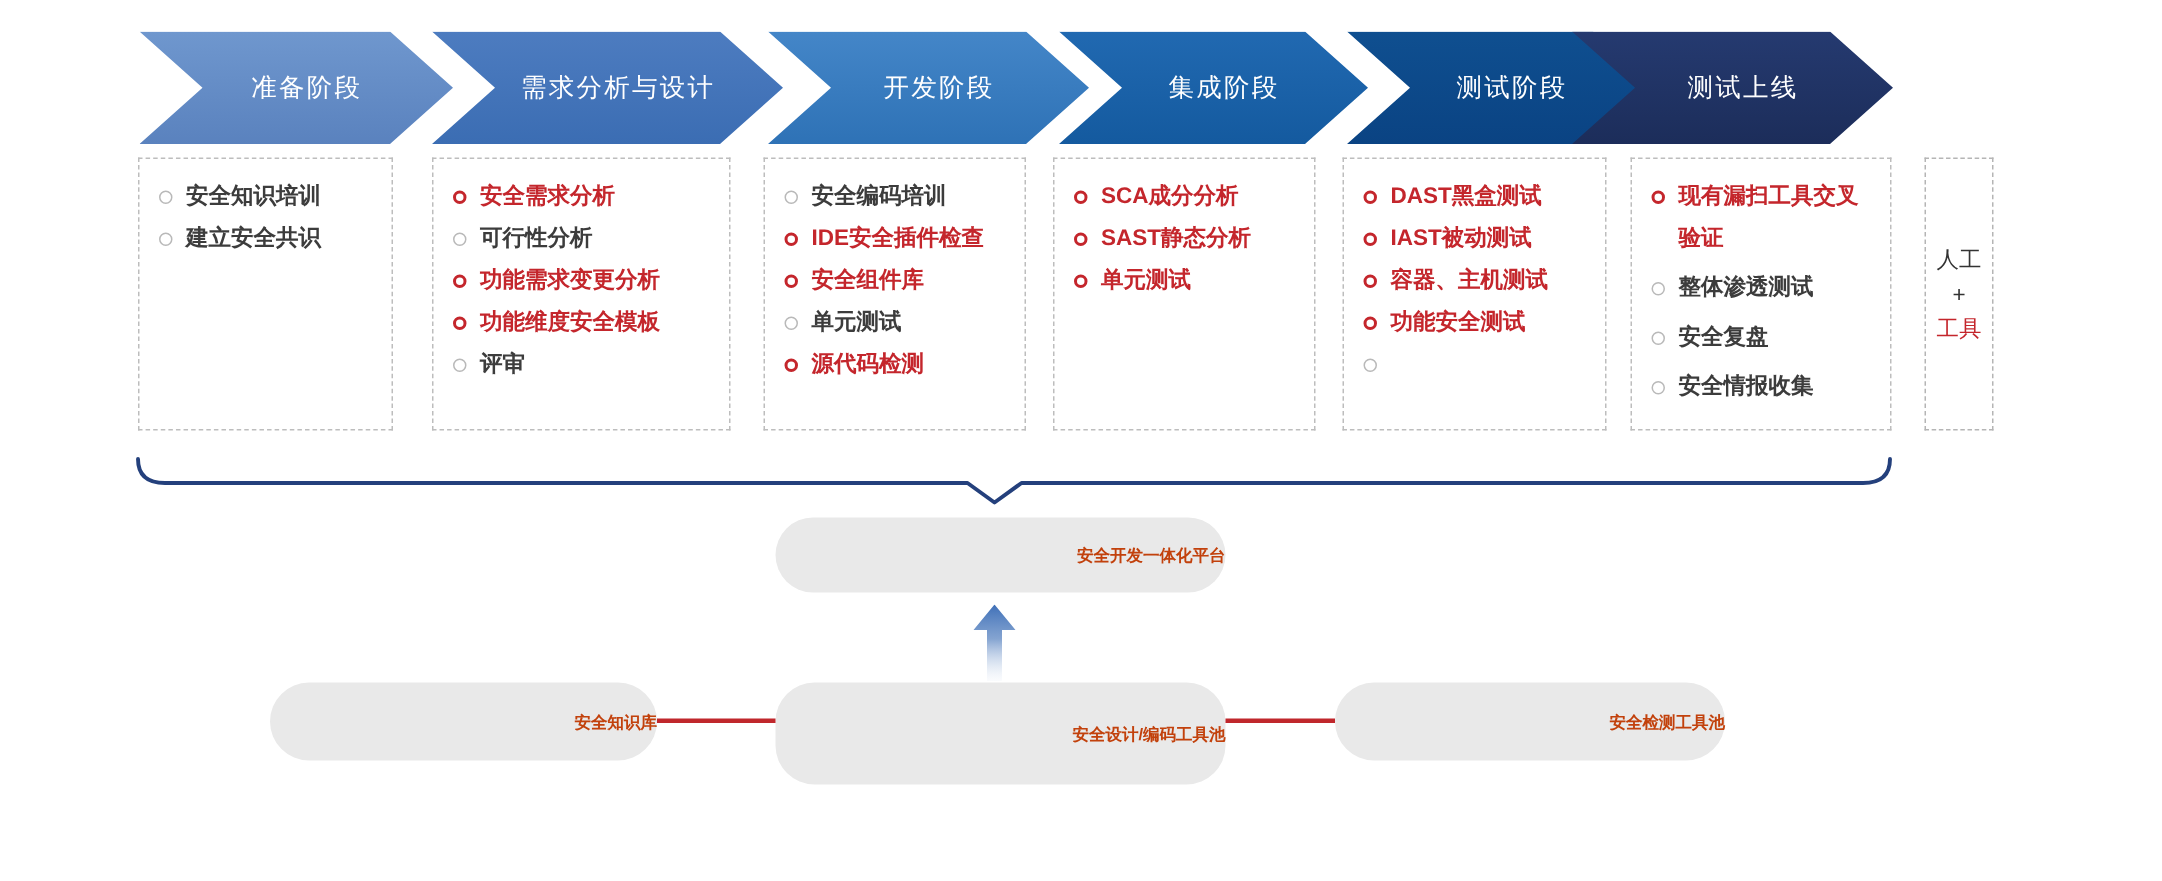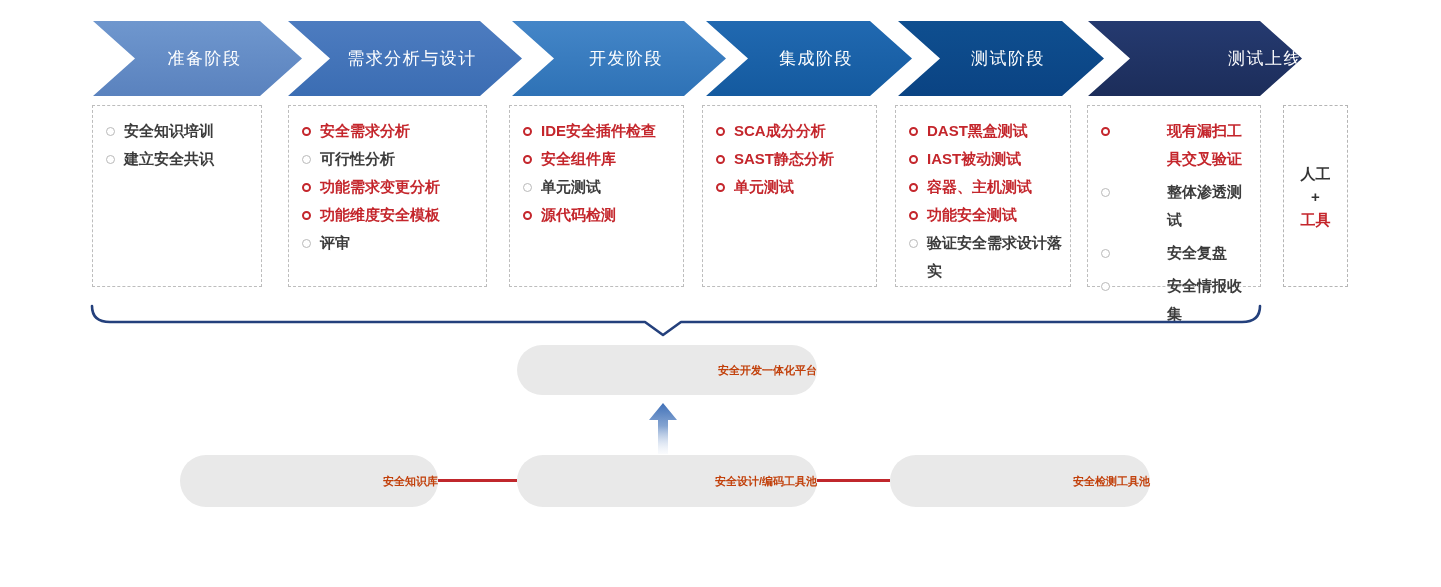--- a/index.html
+++ b/index.html
@@ -10,52 +10,52 @@
   
   .arrow{position:absolute;top:21px;height:75px;display:flex;align-items:center;justify-content:center;
          color:#ffffff;font-size:17px;font-weight:400;letter-spacing:1.5px;
          clip-path:polygon(0 0, calc(100% - 42px) 0, 100% 50%, calc(100% - 42px) 100%, 0 100%, 42px 50%);
          padding-left:14px;box-sizing:border-box;}
   .a1{left:93px;width:209px;}
   .a2{left:288px;width:234px;}
   .a3{left:512px;width:214px;}
   .a4{left:706px;width:206px;}
   .a5{left:898px;width:206px;}
-  .a6{left:1088px;width:214px;justify-content:flex-end;}
+  .a6{left:1048px;width:214px;}
 
   
   .pbox{position:absolute;top:105px;height:182px;border:1px dashed #bdbdbd;box-sizing:border-box;
         padding:11px 8px 8px 11px;background:#ffffff;}
   .b1{left:92px;width:170px;}
   .b2{left:288px;width:199px;}
   .b3{left:509px;width:175px;}
   .b4{left:702px;width:175px;}
   .b5{left:895px;width:176px;}
   .b6{left:1087px;width:174px;}
   .pbox ul{list-style:none;margin:0;padding:0;}
   .item{display:flex;align-items:flex-start;line-height:28px;font-size:15px;font-weight:700;color:#3c3c3c;}
-  .b6 .item{margin-bottom:5px;gap:48px;}
+  .b6 .item{margin-bottom:5px;}
   .ring{flex:0 0 auto;width:9px;height:9px;border:1.5px solid #b9b9b9;border-radius:50%;
         margin:10px 9px 0 2px;box-sizing:border-box;background:#ffffff;}
   .item.red .txt{color:#c4262c;}
   .item.red .ring{border:2.2px solid #c4262c;}
   .txt{white-space:pre-line;}
 
   
-  .side-box{position:absolute;left:1283px;top:105px;width:65px;height:182px;border:1px dashed #b5b5b5;
+  .side-box{position:absolute;left:1283px;top:105px;width:46px;height:182px;border:1px dashed #b5b5b5;
             box-sizing:border-box;display:flex;flex-direction:column;align-items:center;justify-content:center;
-            font-size:15px;font-weight:700;color:#333333;line-height:23px;background:#ffffff;}
+            font-size:15px;font-weight:400;color:#333333;line-height:23px;background:#ffffff;}
   .side-box .red{color:#c4262c;text-align:center;}
 
   
   .pill{position:absolute;background:#e9e9e9;border-radius:26px;display:flex;align-items:center;justify-content:flex-end;
         font-size:11px;font-weight:700;color:#c2410c;}
   .pill-platform{left:517px;top:345px;width:300px;height:50px;}
   .pill-kb{left:180px;top:455px;width:258px;height:52px;}
-  .pill-design{left:517px;top:455px;width:300px;height:52px;}
+  .pill-design{left:517px;top:455px;width:300px;height:68px;}
   .pill-detect{left:890px;top:455px;width:260px;height:52px;}
 
   
   .redline{position:absolute;top:479px;height:3px;background:#c0272c;}
   .rl1{left:438px;width:79px;}
   .rl2{left:817px;width:73px;}
 
   svg{display:block;}
 </style>
 </head>
@@ -111,20 +111,24 @@
         <span class="txt">功能维度安全模板</span>
       </li>
       <li class="item">
         <span class="ring"></span>
         <span class="txt">评审</span>
       </li>
     </ul>
 </div>
 <div class="pbox b3">
   <ul>
+      <li class="item">
+        <span class="ring"></span>
+        <span class="txt">安全编码培训</span>
+      </li>
       <li class="item red">
         <span class="ring"></span>
         <span class="txt">IDE安全插件检查</span>
       </li>
       <li class="item red">
         <span class="ring"></span>
         <span class="txt">安全组件库</span>
       </li>
       <li class="item">
         <span class="ring"></span>
@@ -165,21 +169,20 @@
       <li class="item red">
         <span class="ring"></span>
         <span class="txt">容器、主机测试</span>
       </li>
       <li class="item red">
         <span class="ring"></span>
         <span class="txt">功能安全测试</span>
       </li>
       <li class="item">
         <span class="ring"></span>
-        <span class="txt">验证安全需求设计落实</span>
       </li>
     </ul>
 </div>
 <div class="pbox b6">
   <ul>
       <li class="item red">
         <span class="ring"></span>
         <span class="txt">现有漏扫工具交叉验证</span>
       </li>
       <li class="item">

